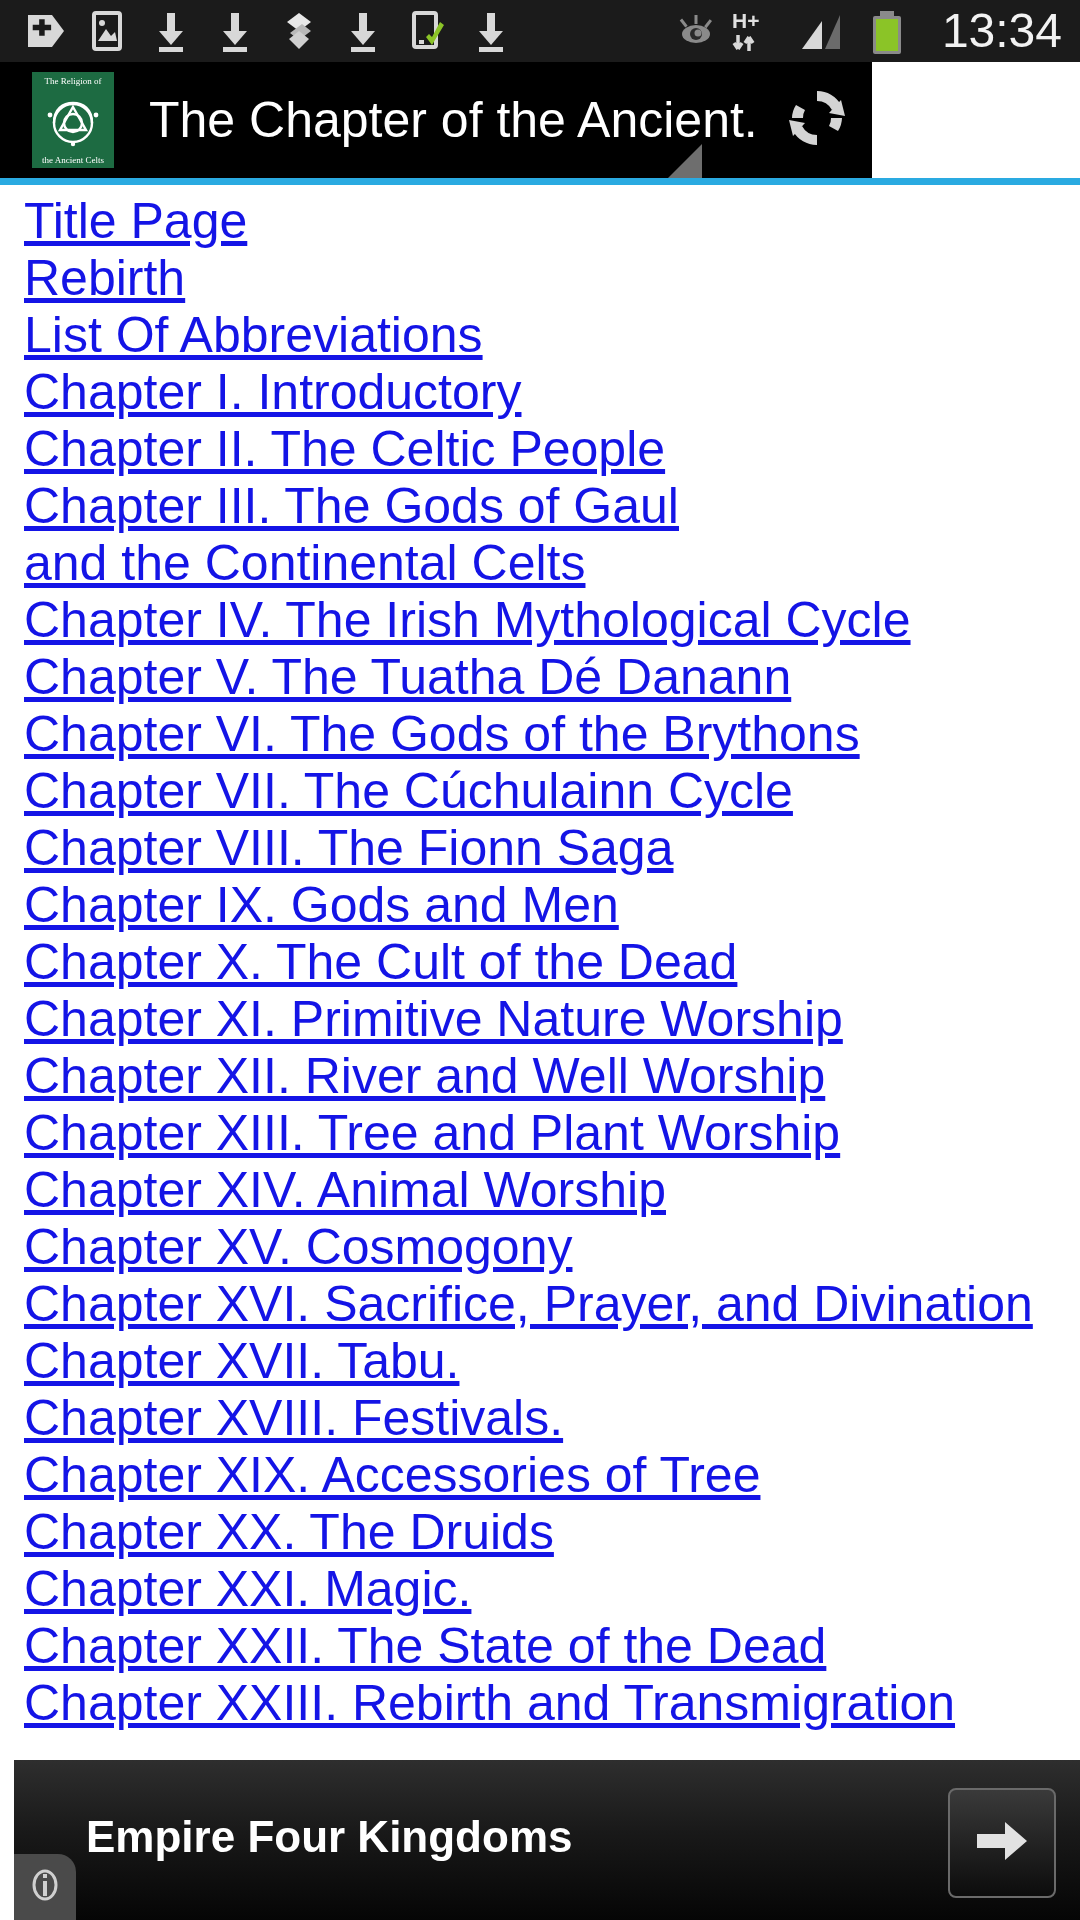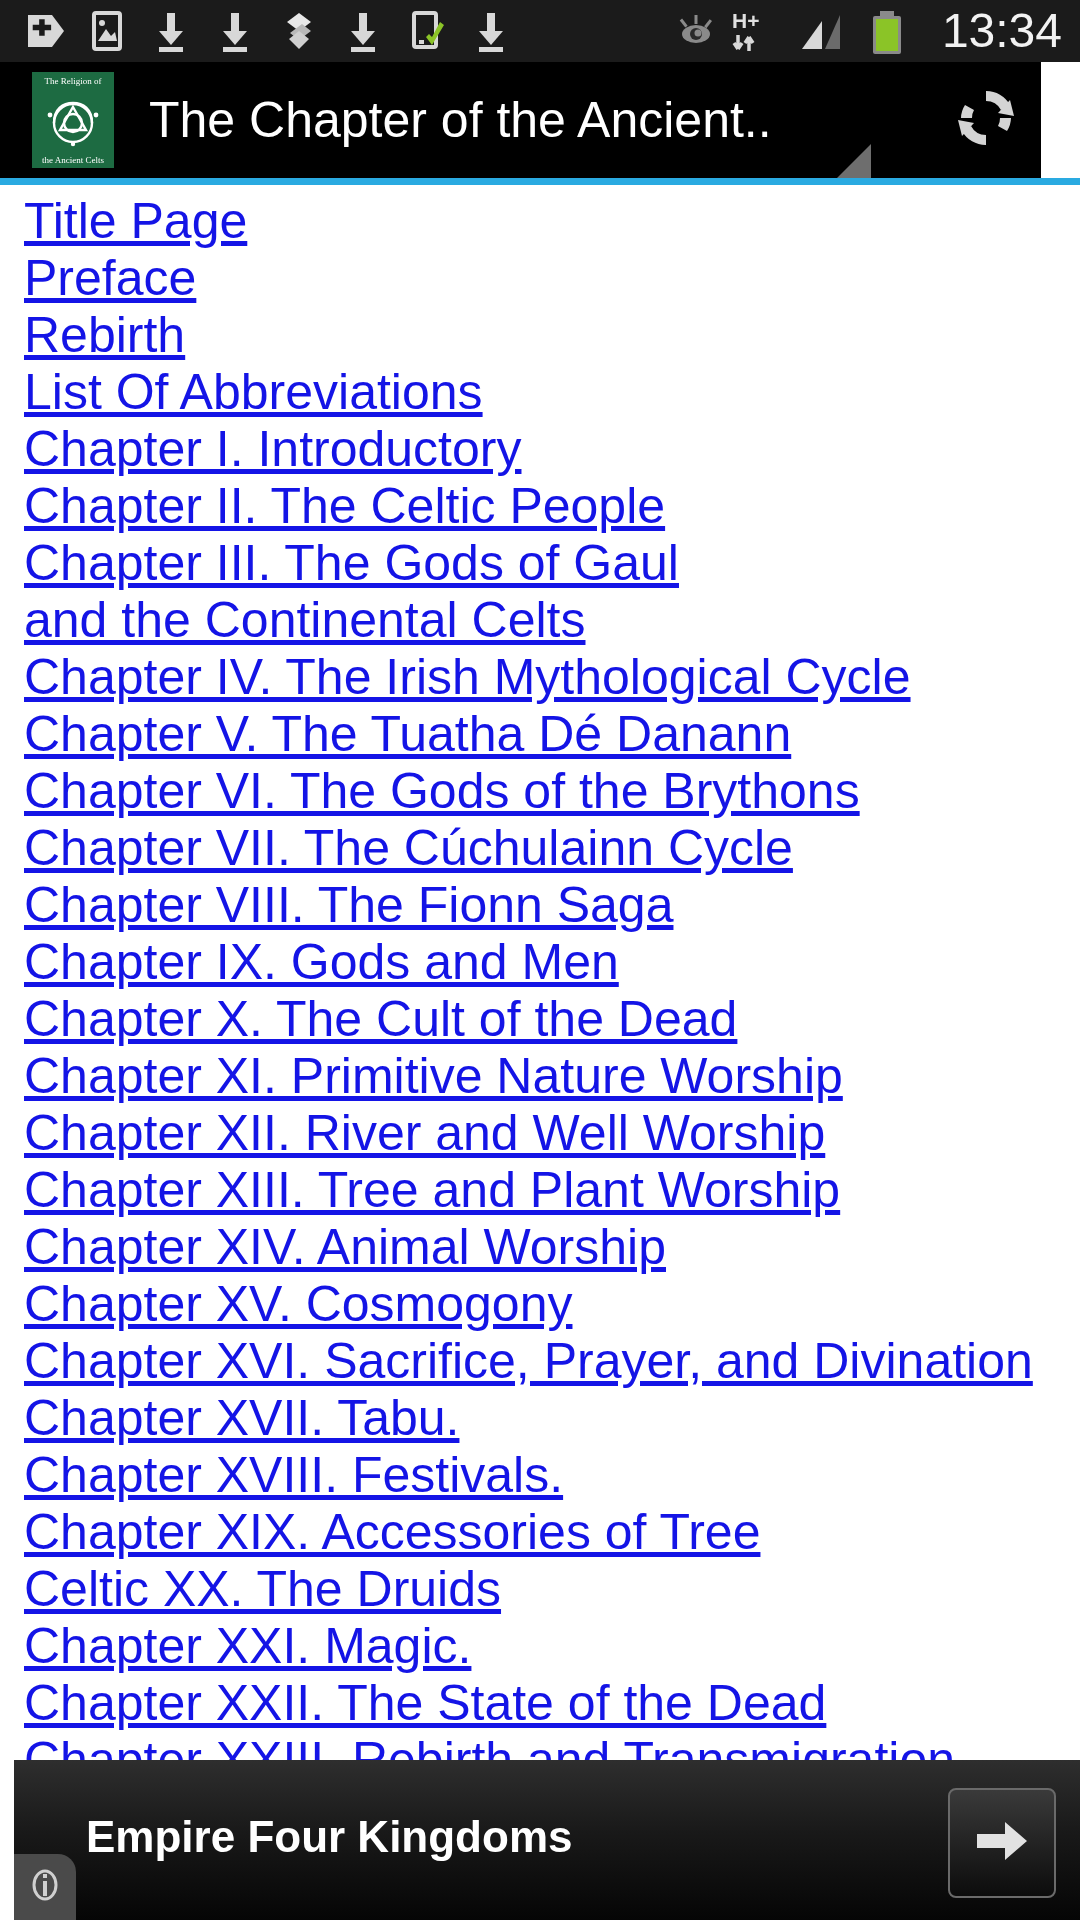--- a/index.html
+++ b/index.html
@@ -24,21 +24,21 @@
   .sb-ico{ width:42px; height:44px; display:block; }
   .sb-ico svg{ display:block; }
   .sb-clock{
     color:#f2f2f2; font-size:48px; line-height:48px;
     font-family:"Liberation Sans", sans-serif; letter-spacing:0px;
     margin-left:20px; margin-right:4px; font-weight:400;
   }
 
   
   .appbar{
-    position:absolute; left:0; top:62px; width:1041px; height:116px;
+    position:absolute; left:0; top:62px; width:872px; height:116px;
     background:#000000;
     display:flex; align-items:center;
   }
   .cover{
     width:82px; height:96px; margin-left:32px; flex:0 0 auto;
     background:#1d6b42; position:relative; overflow:hidden;
     display:flex; flex-direction:column; align-items:center;
     justify-content:space-between; padding:4px 2px 3px;
   }
   .cover-top, .cover-bot{
@@ -258,21 +258,20 @@
         </g>
       </svg>
     </span>
   </div>
 </div>
 
 <div class="cyanline"></div>
 
 <div class="content">
   <a class="toc-link">Title Page</a>
-  <a class="toc-link">Preface</a>
   <a class="toc-link">Rebirth</a>
   <a class="toc-link">List Of Abbreviations</a>
   <a class="toc-link">Chapter I. Introductory</a>
   <a class="toc-link">Chapter II. The Celtic People</a>
   <a class="toc-link wrapper">Chapter III. The Gods of Gaul and the Continental Celts</a>
   <a class="toc-link">Chapter IV. The Irish Mythological Cycle</a>
   <a class="toc-link">Chapter V. The Tuatha Dé Danann</a>
   <a class="toc-link">Chapter VI. The Gods of the Brythons</a>
   <a class="toc-link">Chapter VII. The Cúchulainn Cycle</a>
   <a class="toc-link">Chapter VIII. The Fionn Saga</a>
@@ -280,21 +279,21 @@
   <a class="toc-link">Chapter X. The Cult of the Dead</a>
   <a class="toc-link">Chapter XI. Primitive Nature Worship</a>
   <a class="toc-link">Chapter XII. River and Well Worship</a>
   <a class="toc-link">Chapter XIII. Tree and Plant Worship</a>
   <a class="toc-link">Chapter XIV. Animal Worship</a>
   <a class="toc-link">Chapter XV. Cosmogony</a>
   <a class="toc-link">Chapter XVI. Sacrifice, Prayer, and Divination</a>
   <a class="toc-link">Chapter XVII. Tabu.</a>
   <a class="toc-link">Chapter XVIII. Festivals.</a>
   <a class="toc-link">Chapter XIX. Accessories of Tree</a>
-  <a class="toc-link">Celtic XX. The Druids</a>
+  <a class="toc-link">Chapter XX. The Druids</a>
   <a class="toc-link">Chapter XXI. Magic.</a>
   <a class="toc-link">Chapter XXII. The State of the Dead</a>
   <a class="toc-link">Chapter XXIII. Rebirth and Transmigration</a>
 </div>
 
 <div class="adbar">
   <div class="ad-title">Empire Four Kingdoms</div>
 
   <div class="ad-cta">
     <span>

